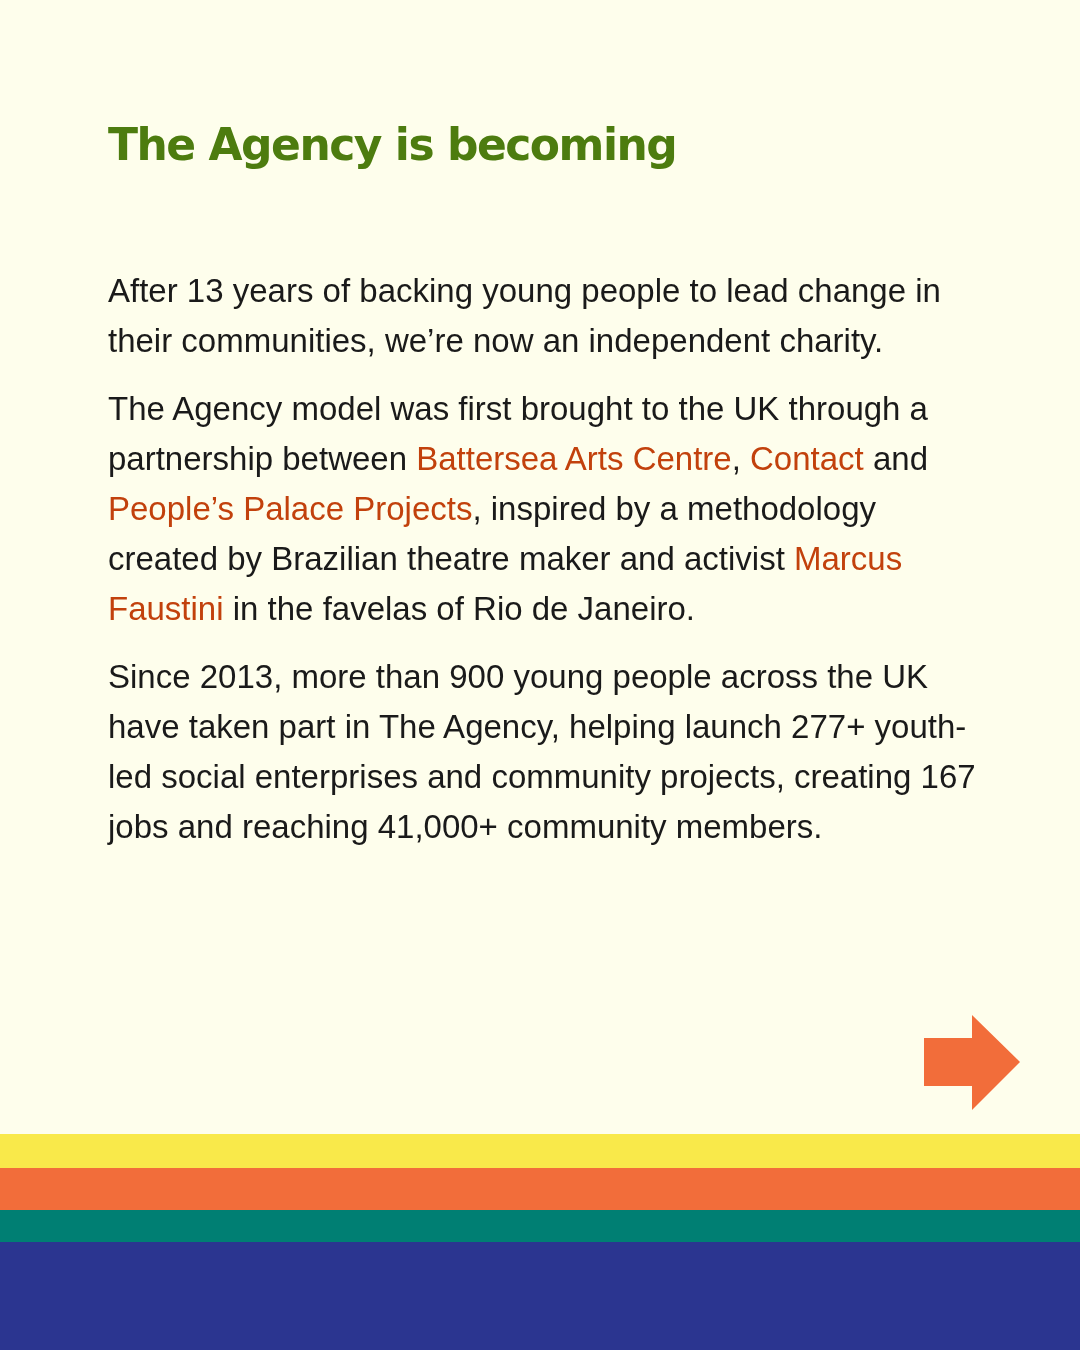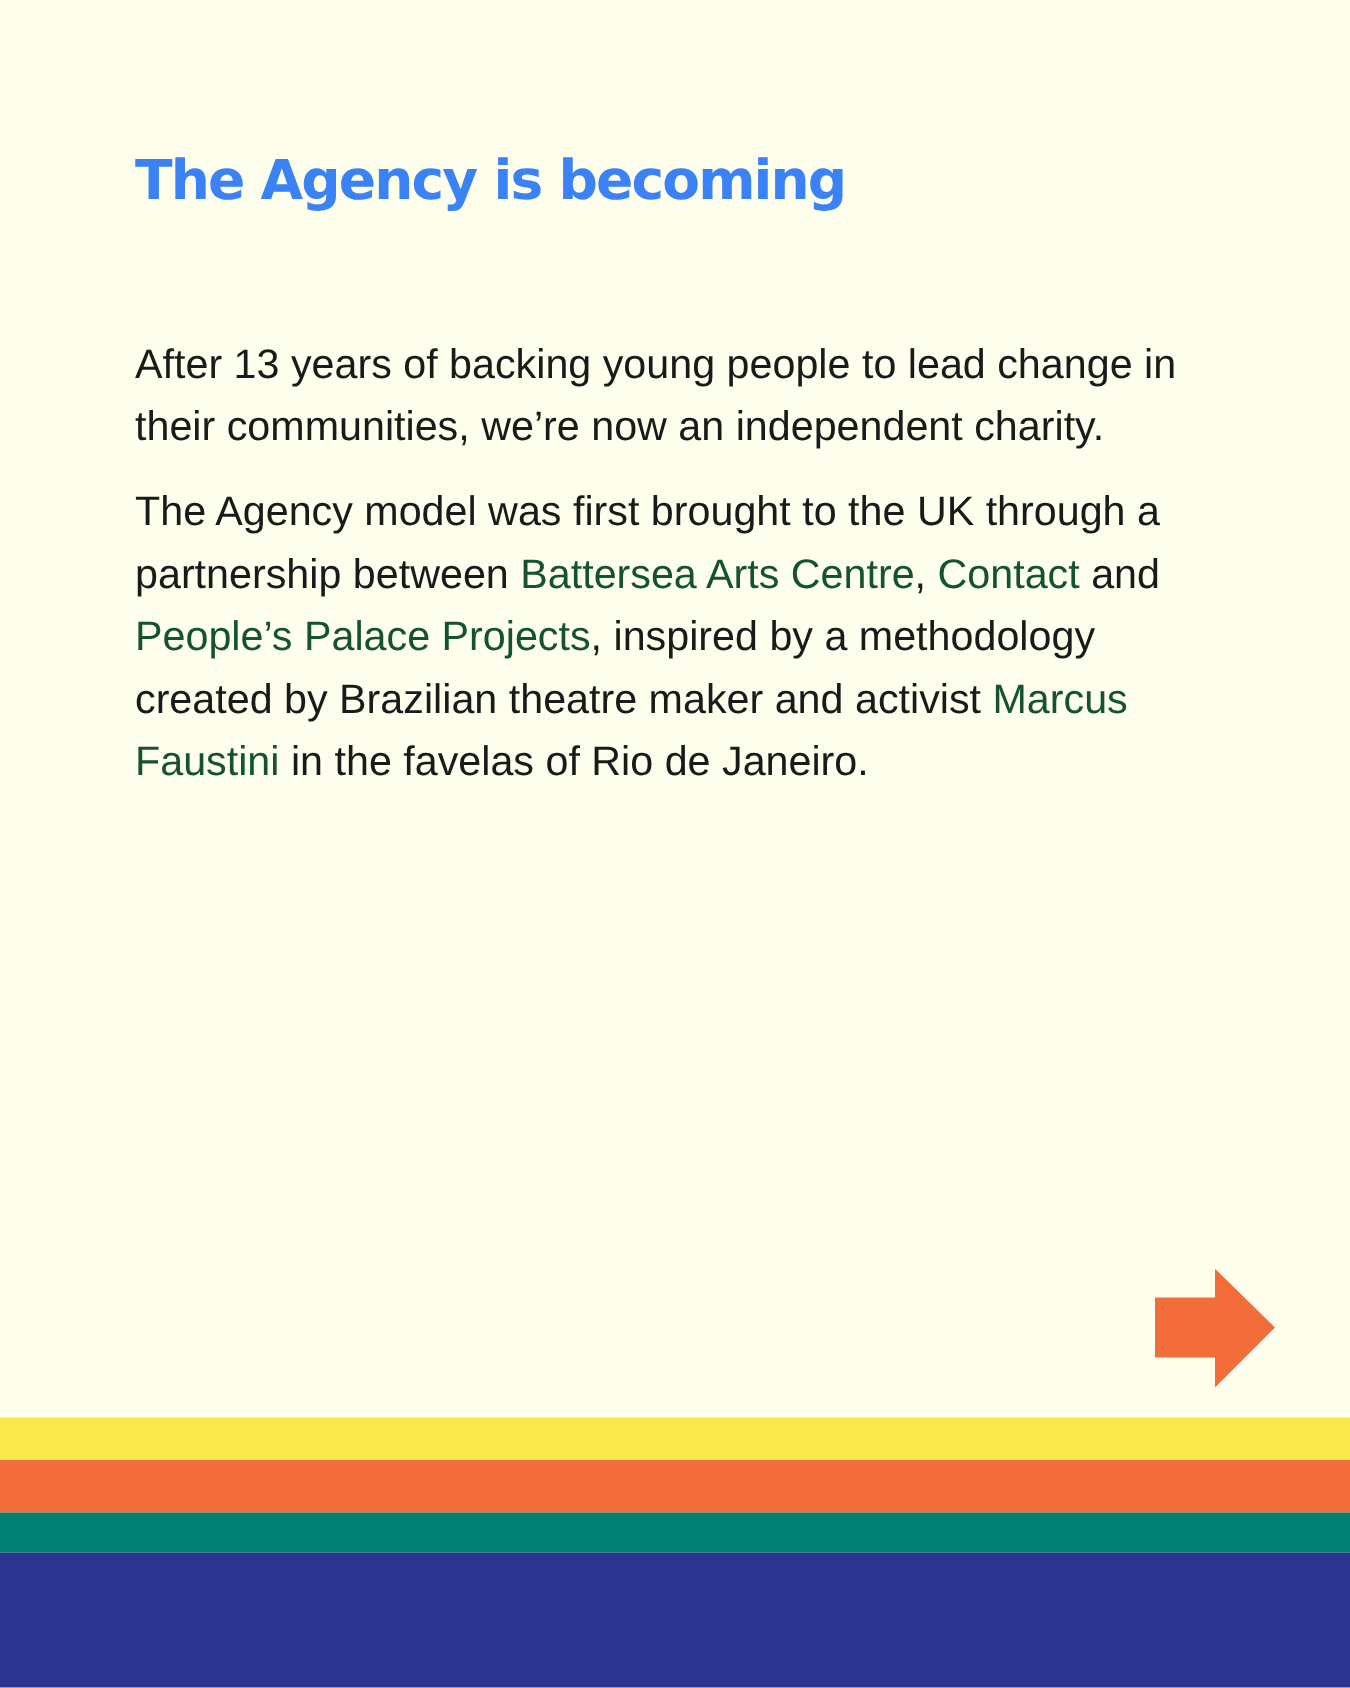--- a/index.html
+++ b/index.html
@@ -1,35 +1,36 @@
 <!DOCTYPE html>
 <html><head>
 <meta charset="utf-8">
 <style>
   html,body{margin:0;padding:0;}
   body{width:1080px;height:1350px;background:#fefeec;position:relative;overflow:hidden;font-family:"Liberation Sans",sans-serif;}
   .title{position:absolute;left:108px;top:110px;margin:0;font-family:"DejaVu Sans",sans-serif;font-weight:bold;font-size:44px;line-height:70px;letter-spacing:-1.5px;}
-  .t1{color:#3b82f6;display:block;}
+  .t1{color:#4d7c0f;display:block;}
   .t2{color:#f26d3a;display:block;}
   .body{position:absolute;left:108px;top:266px;width:880px;color:#1a1a1a;font-size:33px;line-height:50px;}
   .body p{margin:0 0 18px 0;}
-  .link{color:#14532d;}
+  .link{color:#c2410c;}
   .arrow{position:absolute;left:924px;top:1015px;width:96px;height:95px;}
   .stripe{position:absolute;left:0;width:1080px;}
 </style>
 </head>
 <body>
 
 <h1 class="title">
   <span class="t1">The Agency is becoming</span>
 </h1>
 
 <div class="body">
   <p>After 13 years of backing young people to lead change in their communities, we’re now an independent charity.</p>
   <p><span>The Agency model was first brought to the UK through a partnership between </span><span class="link">Battersea Arts Centre</span><span>, </span><span class="link">Contact</span><span> and </span><span class="link">People’s Palace Projects</span><span>, inspired by a methodology created by Brazilian theatre maker and activist </span><span class="link">Marcus Faustini</span><span> in the favelas of Rio de Janeiro.</span></p>
+  <p>Since 2013, more than 900 young people across the UK have taken part in The Agency, helping launch 277+ youth-led social enterprises and community projects, creating 167 jobs and reaching 41,000+ community members.</p>
 </div>
 
 <svg class="arrow" viewBox="0 0 96 95">
   <polygon points="0,23 48,23 48,0 96,47 48,95 48,71 0,71" fill="#f26d3a"></polygon>
 </svg>
 
 <div class="stripe" style="top:1134px;height:34px;background:#f9e94a;"></div>
 <div class="stripe" style="top:1168px;height:42px;background:#f26d3a;"></div>
 <div class="stripe" style="top:1210px;height:32px;background:#007f73;"></div>
 <div class="stripe" style="top:1242px;height:108px;background:#2b3590;"></div>

